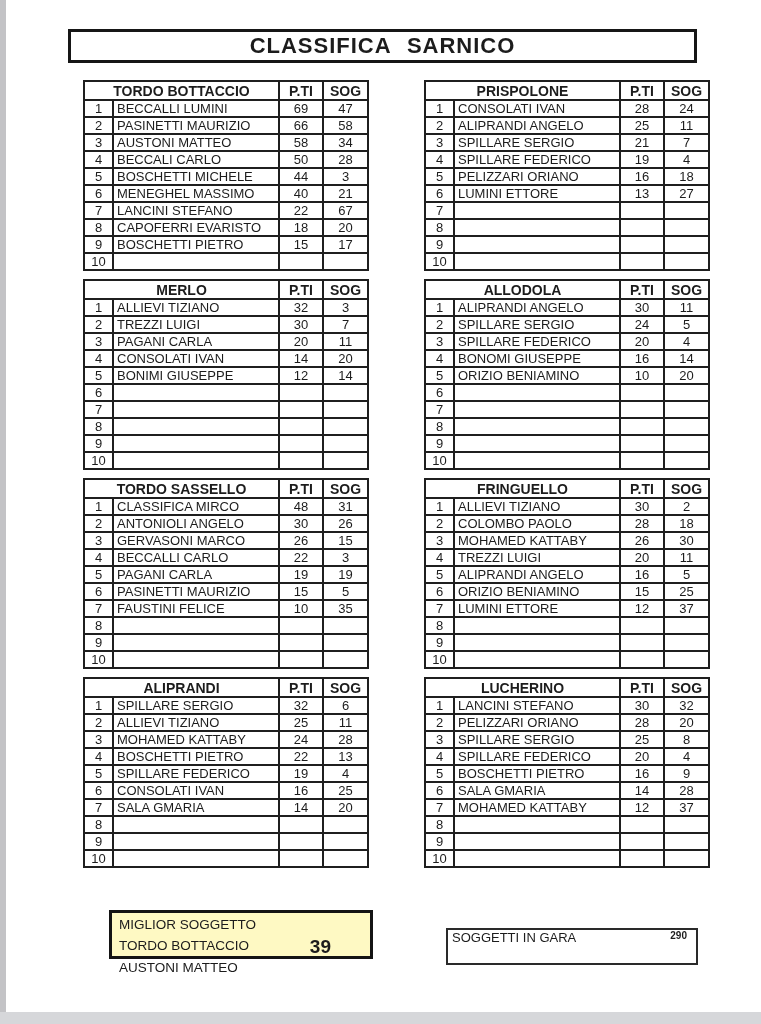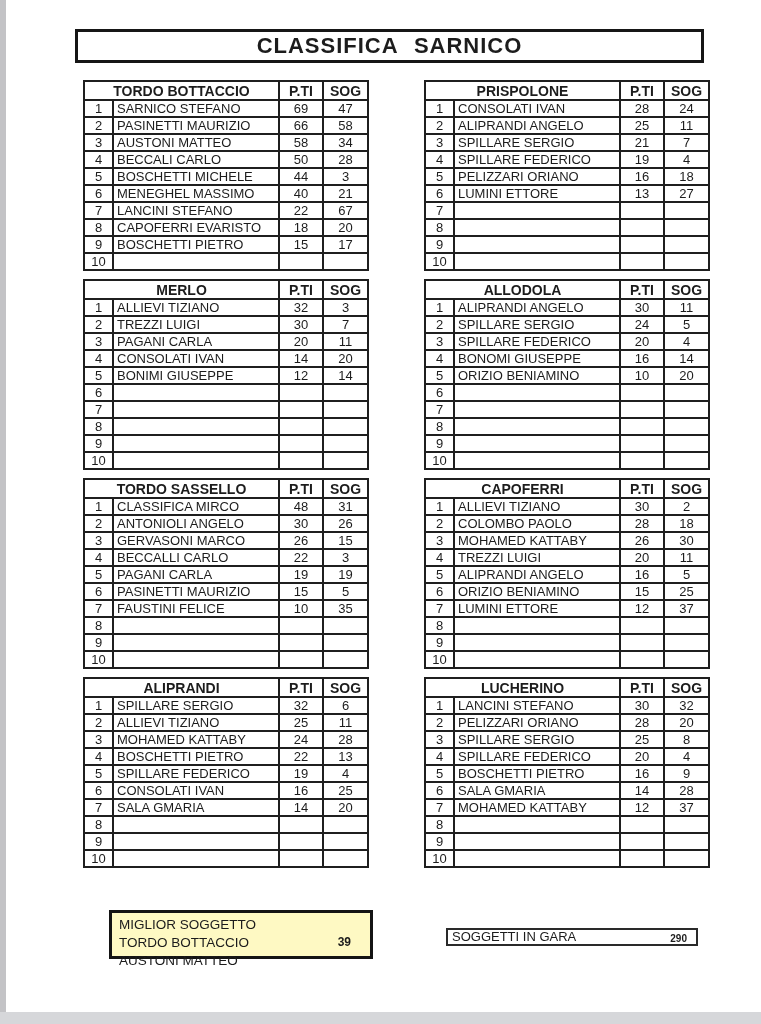--- a/index.html
+++ b/index.html
@@ -5,21 +5,21 @@
   html,body{margin:0;padding:0;}
   body{
     width:761px;height:1024px;position:relative;overflow:hidden;
     background:#ffffff;color:#1c1c1c;
     font-family:"Liberation Sans", sans-serif;
   }
   .scan-edge-left{position:absolute;left:0;top:0;width:6px;height:1024px;background:#c3c3c6;}
   .scan-edge-bottom{position:absolute;left:0;top:1012px;width:761px;height:12px;background:#d6d7da;}
 
   .title-box{
-    position:absolute;left:75px;top:29px;width:629px;height:34px;
+    position:absolute;left:68px;top:29px;width:629px;height:34px;
     border:3px solid #161616;box-sizing:border-box;
     display:flex;align-items:center;justify-content:center;background:#fff;
   }
   .title-box .t{font-weight:bold;font-size:22px;letter-spacing:1px;word-spacing:9px;}
 
   .tables-grid{
     position:absolute;left:83px;top:80px;width:625px;
     display:grid;grid-template-columns:284px 284px;column-gap:57px;row-gap:8px;
   }
   table.cls{
@@ -36,26 +36,26 @@
   td.pname{text-align:left;}
   td.num, td.num2{text-align:center;padding:0;}
 
   .best-box{
     position:absolute;left:109px;top:910px;width:264px;height:49px;
     border:3px solid #141414;box-sizing:border-box;background:#fef9c3;
     padding:3px 7px;font-size:13.5px;line-height:1.32;
   }
   .best-box .mid{display:flex;align-items:center;}
   .best-box .mid .lbl{flex:1;}
-  .best-box .mid .val{font-weight:bold;font-size:12px;margin-right:12px;}
+  .best-box .mid .val{font-weight:bold;font-size:19px;margin-right:32px;}
 
   .ingara-box{
-    position:absolute;left:446px;top:928px;width:252px;height:18px;
+    position:absolute;left:446px;top:928px;width:252px;height:37px;
     border:2px solid #2a2a2a;box-sizing:border-box;background:#fff;
-    display:flex;align-items:flex-end;font-size:13px;
+    display:flex;align-items:flex-start;font-size:13px;
   }
   .ingara-box .lbl{flex:1;padding-left:4px;}
   .ingara-box .val{font-weight:bold;font-size:10px;padding-right:9px;}
 </style>
 </head>
 <body>
 
 <div class="scan-edge-left"></div>
 <div class="scan-edge-bottom"></div>
 
@@ -74,21 +74,21 @@
     <thead>
         <tr>
       <th colspan="2">TORDO BOTTACCIO</th>
       <th>P.TI</th>
       <th>SOG</th>
     </tr>
       </thead>
     <tbody>
         <tr>
           <td class="rank">1</td>
-          <td class="pname">SARNICO STEFANO</td>
+          <td class="pname">BECCALLI LUMINI</td>
           <td class="num">69</td>
           <td class="num2">47</td>
         </tr>
         <tr>
           <td class="rank">2</td>
           <td class="pname">PASINETTI MAURIZIO</td>
           <td class="num">66</td>
           <td class="num2">58</td>
         </tr>
         <tr>
@@ -456,21 +456,21 @@
 
   <table class="cls">
     <colgroup>
         <col style="width:29px">
         <col style="width:166px">
         <col style="width:44px">
         <col style="width:45px">
       </colgroup>
     <thead>
         <tr>
-      <th colspan="2">CAPOFERRI</th>
+      <th colspan="2">FRINGUELLO</th>
       <th>P.TI</th>
       <th>SOG</th>
     </tr>
       </thead>
     <tbody>
         <tr>
           <td class="rank">1</td>
           <td class="pname">ALLIEVI TIZIANO</td>
           <td class="num">30</td>
           <td class="num2">2</td>

